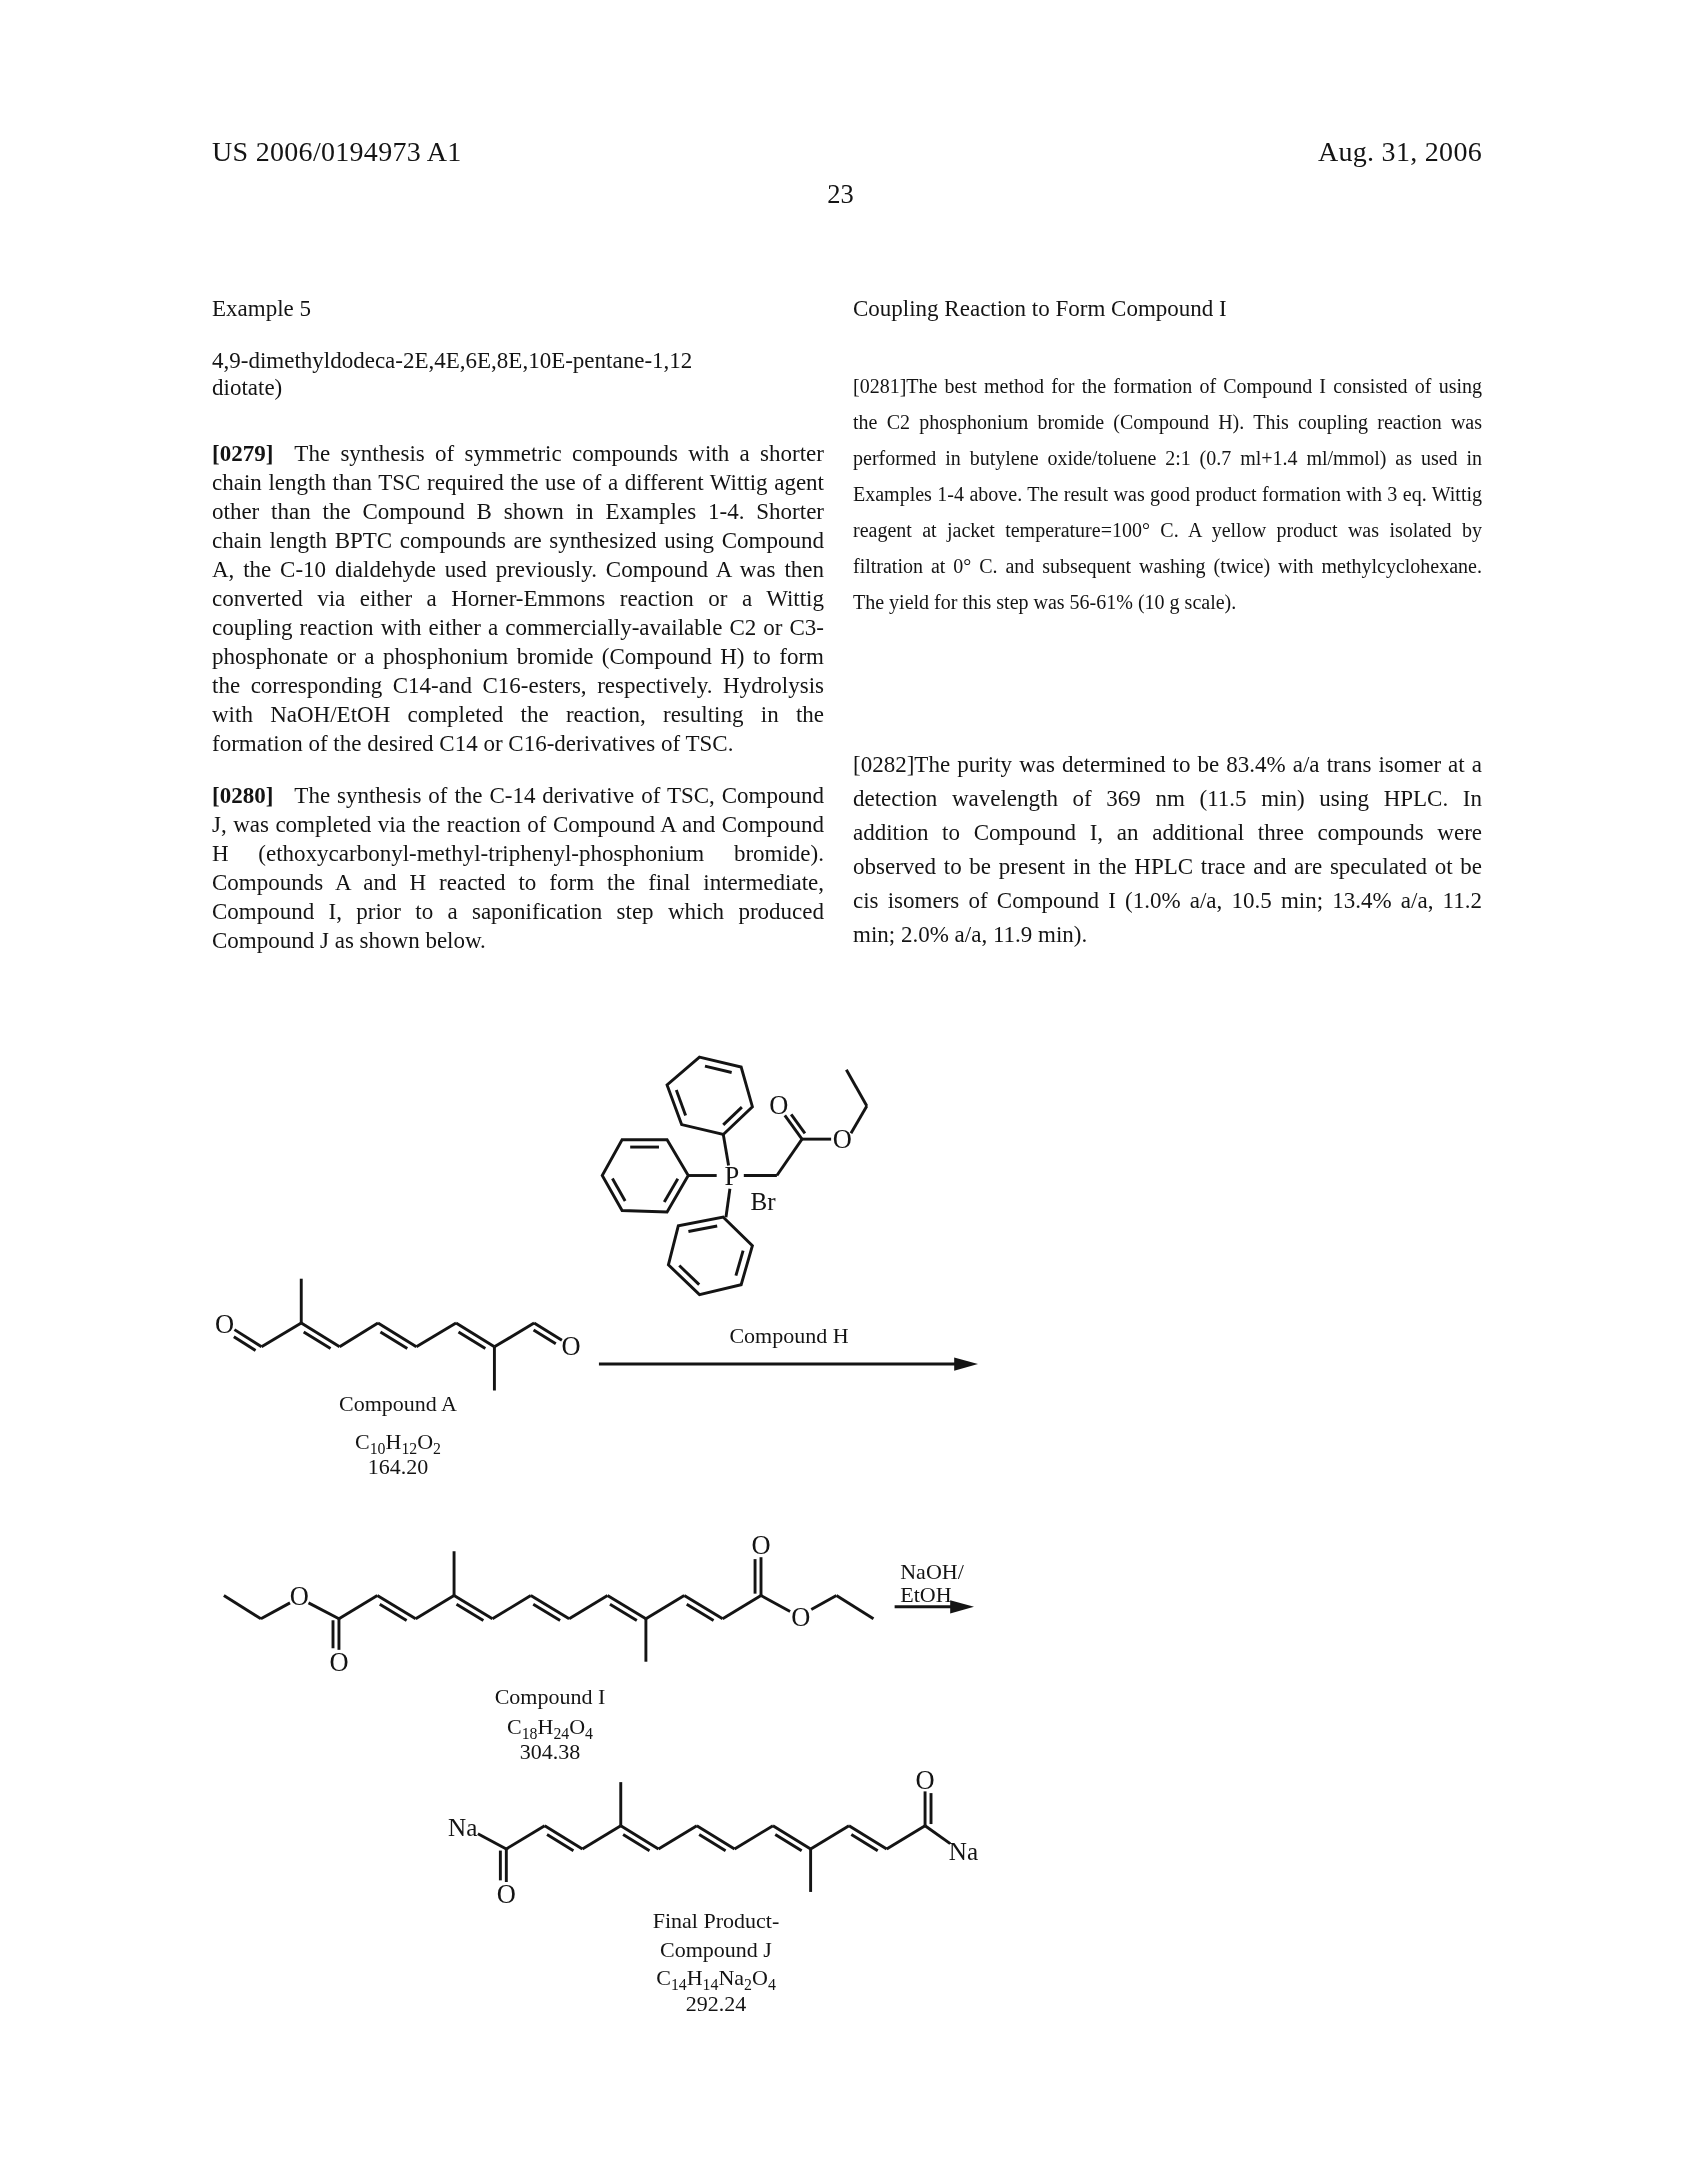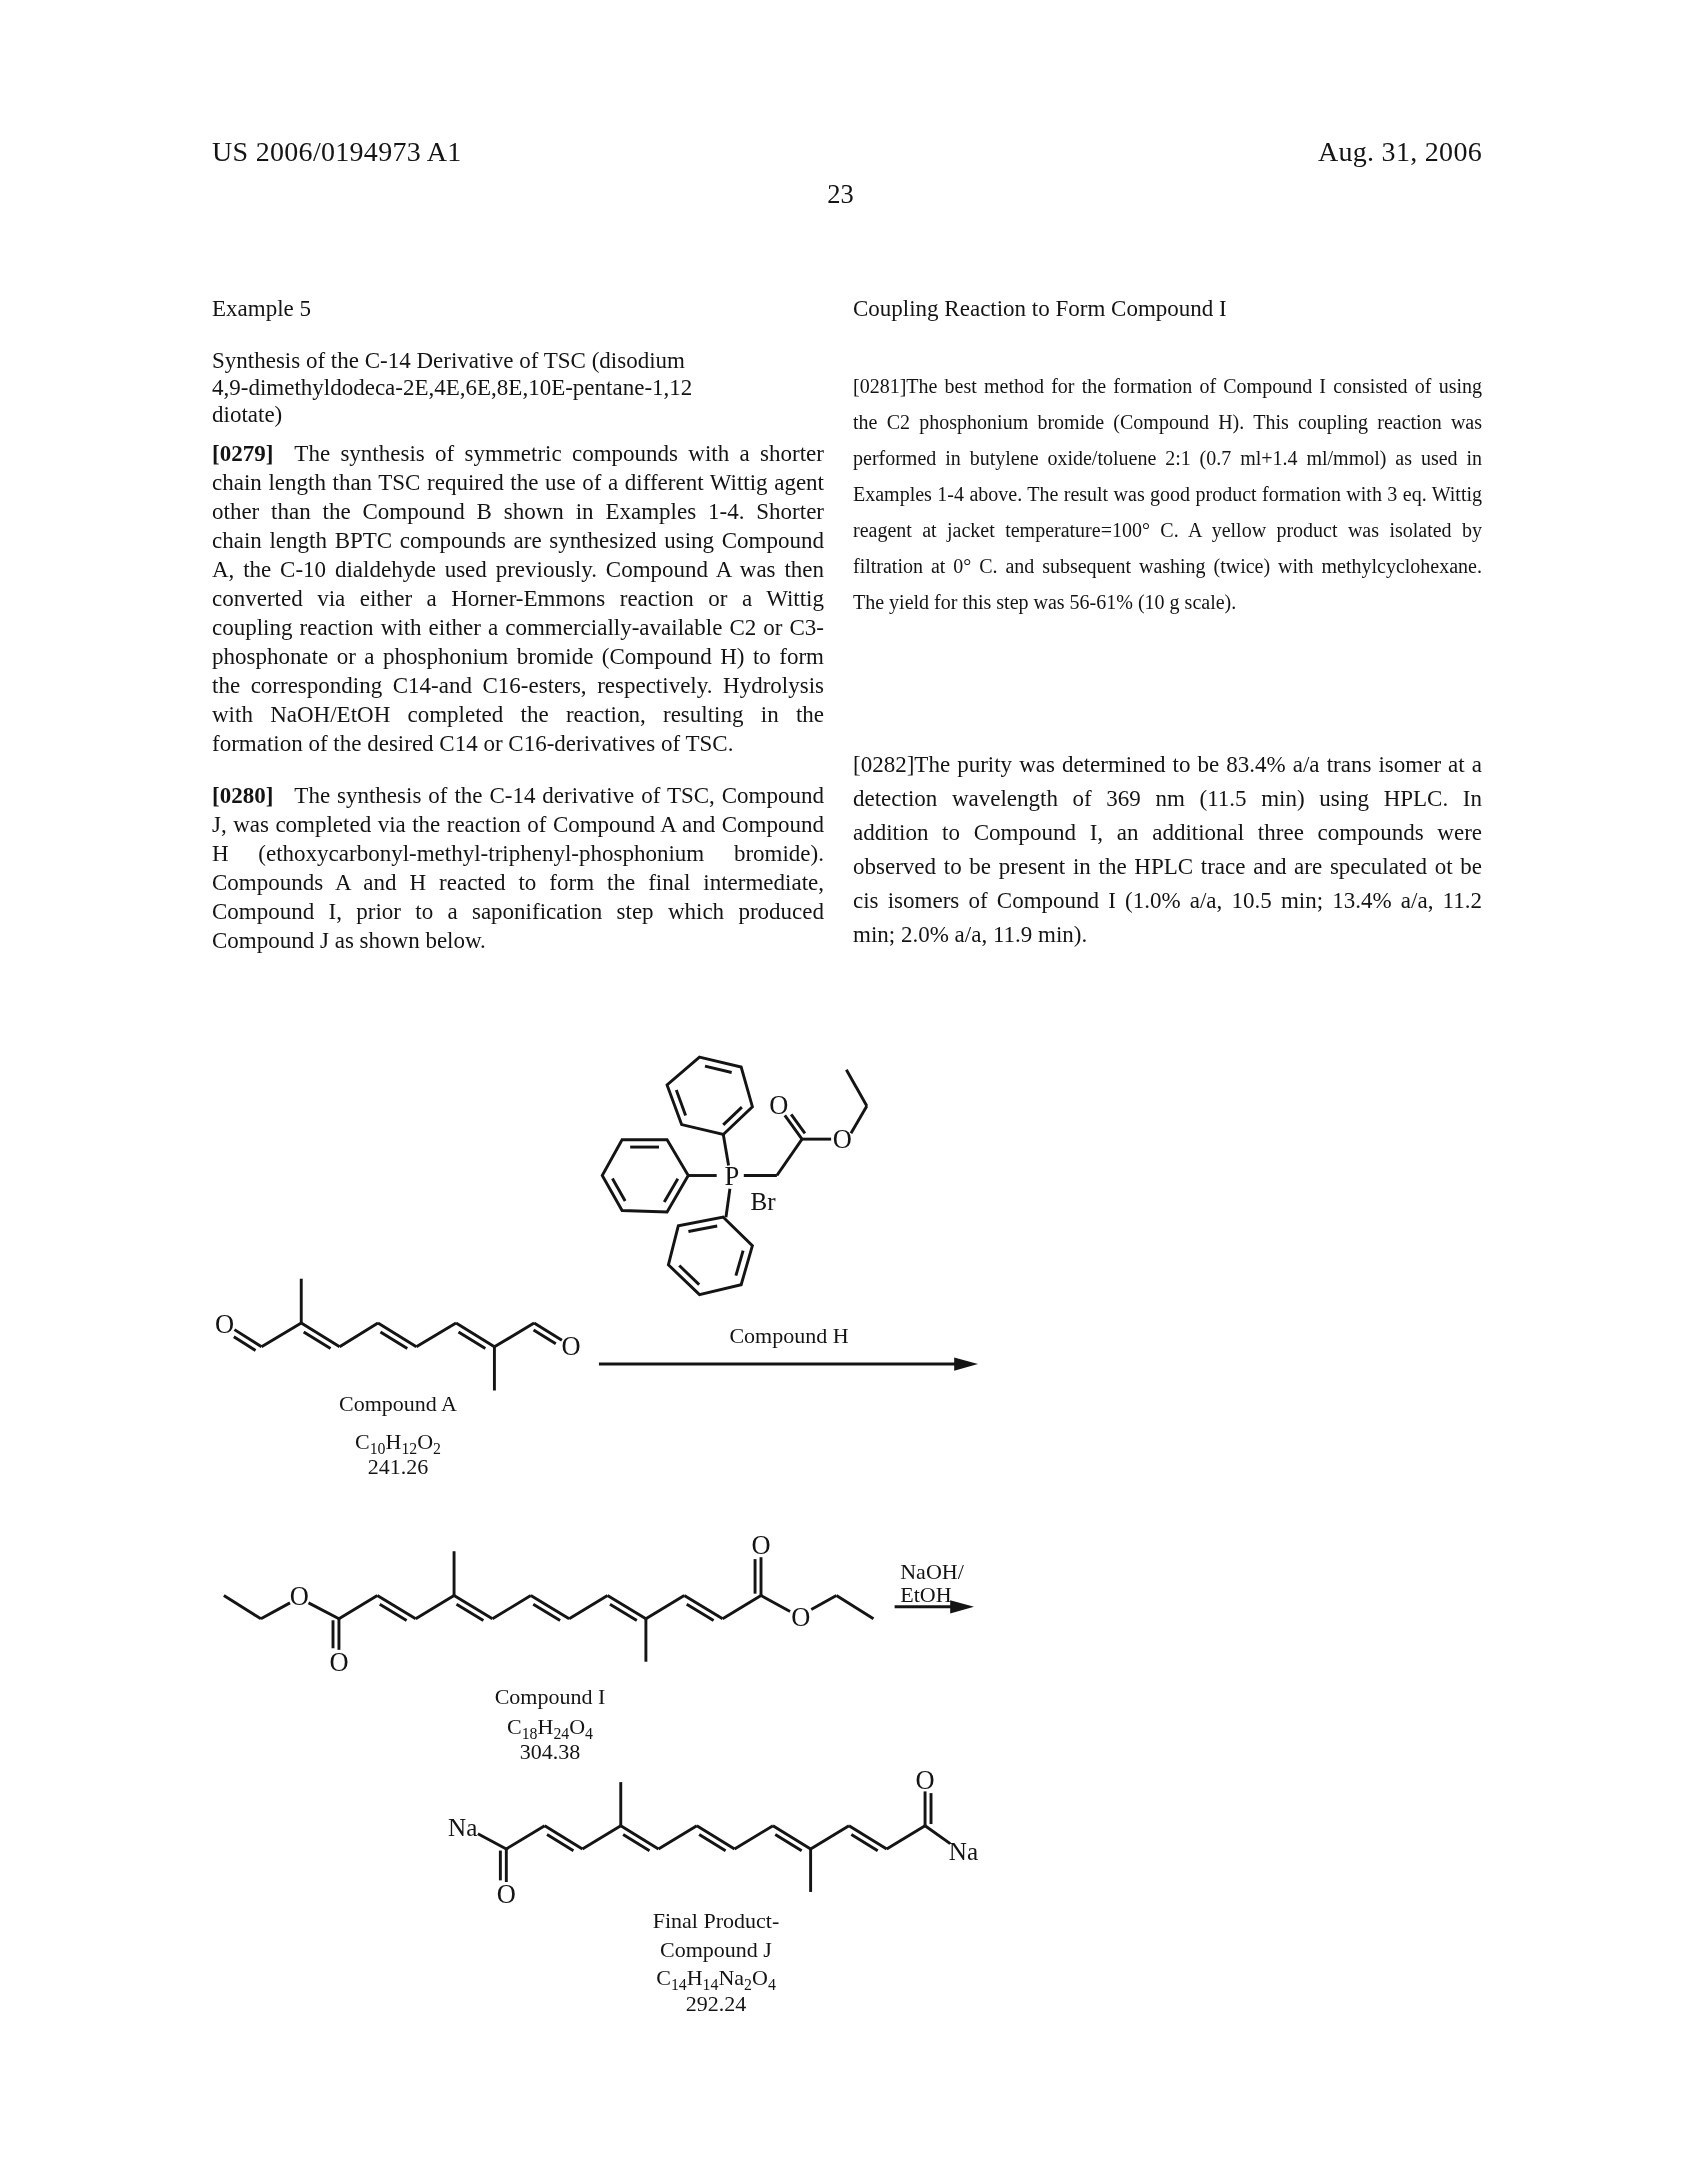--- a/index.html
+++ b/index.html
@@ -22,21 +22,20 @@
 </style>
 </head>
 <body>
 
 <div class="abs hdr" style="left:212px;top:136px;">US 2006/0194973 A1</div>
 <div class="abs hdr" style="left:1217px;top:136px;width:265px;text-align:right;">Aug. 31, 2006</div>
 <div class="abs pageno" style="left:781px;top:179px;width:119px;text-align:center;">23</div>
 
 <div class="abs col-heading" style="left:212px;top:296px;">Example 5</div>
 <div class="abs col-heading" style="left:212px;top:347px;line-height:27px;">
-  <div>Synthesis of the C-14 Derivative of TSC (disodium</div>
   <div>4,9-dimethyldodeca-2E,4E,6E,8E,10E-pentane-1,12</div>
   <div>diotate)</div>
 </div>
 
 <div class="abs para" style="left:212px;top:439px;width:612px;">
   <span class="tag">[0279]</span><span>The synthesis of symmetric compounds with a shorter chain length than TSC required the use of a different Wittig agent other than the Compound B shown in Examples 1-4. Shorter chain length BPTC compounds are synthesized using Compound A, the C-10 dialdehyde used previously. Compound A was then converted via either a Horner-Emmons reaction or a Wittig coupling reaction with either a commercially-available C2 or C3-phosphonate or a phosphonium bromide (Compound H) to form the corresponding C14-and C16-esters, respectively. Hydrolysis with NaOH/EtOH completed the reaction, resulting in the formation of the desired C14 or C16-derivatives of TSC.</span>
 </div>
 
 <div class="abs para" style="left:212px;top:781px;width:612px;">
   <span class="tag">[0280]</span><span>The synthesis of the C-14 derivative of TSC, Compound J, was completed via the reaction of Compound A and Compound H (ethoxycarbonyl-methyl-triphenyl-phosphonium bromide). Compounds A and H reacted to form the final intermediate, Compound I, prior to a saponification step which produced Compound J as shown below.</span>
@@ -167,21 +166,21 @@
 
 <div class="abs caption" style="left:789px;top:1323px;">Compound H</div>
 
 <div class="abs caption" style="left:932px;top:1560px;line-height:23px;">
   <div>NaOH/</div>
   <div>EtOH</div>
 </div>
 
 <div class="abs caption" style="left:398px;top:1391px;">Compound A</div>
 <div class="abs caption formula" style="left:398px;top:1429px;"><span>C</span><sub>10</sub><span>H</span><sub>12</sub><span>O</span><sub>2</sub></div>
-<div class="abs caption" style="left:398px;top:1454px;">241.26</div>
+<div class="abs caption" style="left:398px;top:1454px;">164.20</div>
 
 <div class="abs caption" style="left:550px;top:1684px;">Compound I</div>
 <div class="abs caption formula" style="left:550px;top:1714px;"><span>C</span><sub>18</sub><span>H</span><sub>24</sub><span>O</span><sub>4</sub></div>
 <div class="abs caption" style="left:550px;top:1739px;">304.38</div>
 
 <div class="abs caption" style="left:716px;top:1908px;">Final Product-</div>
 <div class="abs caption" style="left:716px;top:1937px;">Compound J</div>
 <div class="abs caption formula" style="left:716px;top:1965px;"><span>C</span><sub>14</sub><span>H</span><sub>14</sub><span>Na</span><sub>2</sub><span>O</span><sub>4</sub></div>
 <div class="abs caption" style="left:716px;top:1991px;">292.24</div>
 

